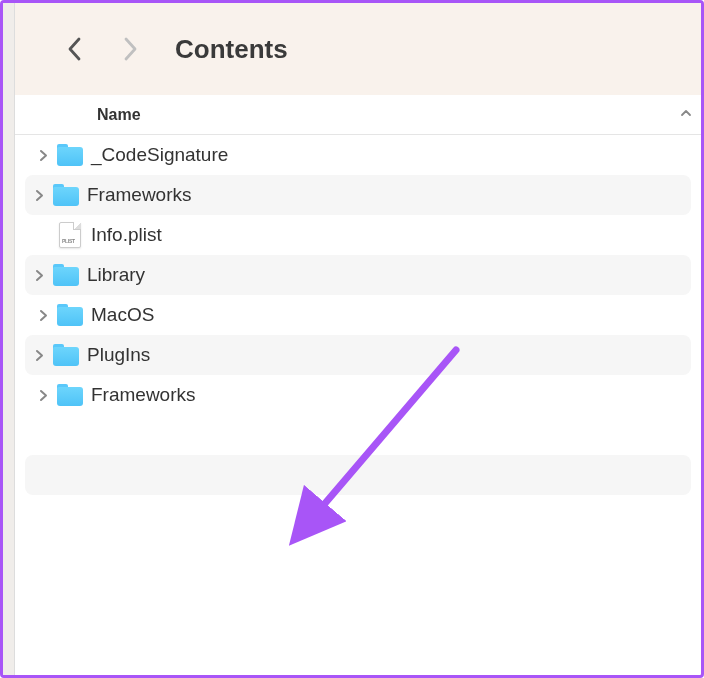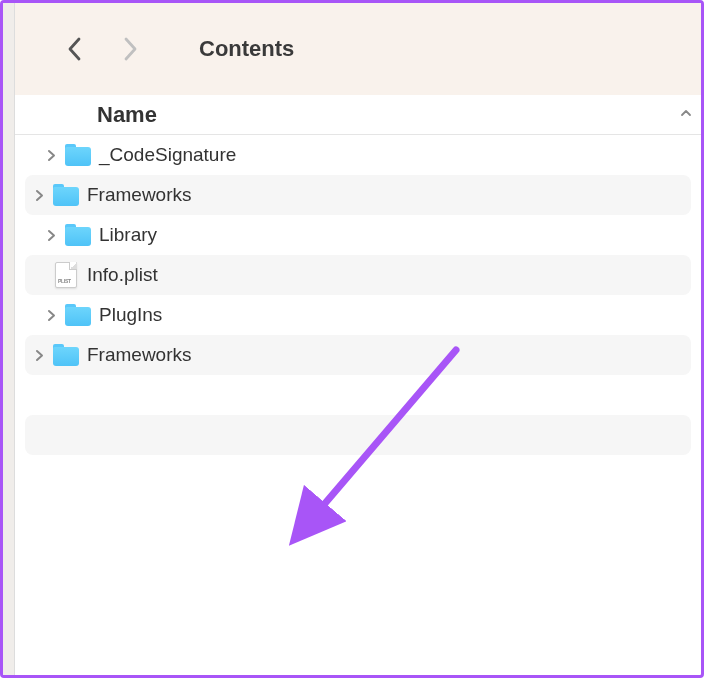--- a/index.html
+++ b/index.html
@@ -50,52 +50,52 @@
     .nav-button.back svg {
       stroke: #555;
     }
     .nav-button.forward svg {
       stroke: #c0c0c0;
     }
     .nav-button.forward {
       margin-left: 14px;
     }
     .title {
-      font-size: 22px;
+      font-size: 26px;
       font-weight: 700;
       color: #3a3a3a;
-      margin-left: 48px;
+      margin-left: 24px;
     }
     .column-header {
       height: 40px;
       display: flex;
       align-items: center;
       border-bottom: 1px solid #e5e5e5;
       padding-left: 82px;
       position: relative;
     }
     .column-header-label {
-      font-size: 22px;
+      font-size: 16px;
       font-weight: 600;
       color: #333;
     }
     .sort-indicator {
       position: absolute;
       right: 8px;
       top: 11px;
     }
     .file-list {
       flex: 1;
       overflow-y: auto;
     }
     .row {
       height: 40px;
       display: flex;
       align-items: center;
-      padding-left: 24px;
+      padding-left: 16px;
       font-size: 19px;
       color: #333;
     }
     .row:nth-child(even) {
       background: #f6f6f6;
       border-radius: 8px;
       margin: 0 10px;
       padding-left: 2px;
     }
     .row:nth-child(even) .disclosure-wrap {
@@ -245,38 +245,51 @@
                 <path d="M3 2 L8 6.5 L3 11" stroke="#888" stroke-width="2" stroke-linecap="round" stroke-linejoin="round"></path>
               </svg>
             </div>
           </div>
           <div class="icon-wrap">
             <div class="folder-icon"></div>
           </div>
           <span class="item-name">Frameworks</span>
         </div>
         <div class="row">
+          <div class="disclosure-wrap"></div>
+          <div class="icon-wrap">
+            <div class="file-icon plist"></div>
+          </div>
+          <span class="item-name">Info.plist</span>
+        </div>
+        <div class="row">
           <div class="disclosure-wrap">
             <div class="disclosure">
               <svg width="11" height="13" viewBox="0 0 11 13" fill="none">
                 <path d="M3 2 L8 6.5 L3 11" stroke="#888" stroke-width="2" stroke-linecap="round" stroke-linejoin="round"></path>
               </svg>
             </div>
           </div>
           <div class="icon-wrap">
             <div class="folder-icon"></div>
           </div>
           <span class="item-name">Library</span>
         </div>
         <div class="row">
-          <div class="disclosure-wrap"></div>
-          <div class="icon-wrap">
-            <div class="file-icon plist"></div>
-          </div>
-          <span class="item-name">Info.plist</span>
+          <div class="disclosure-wrap">
+            <div class="disclosure">
+              <svg width="11" height="13" viewBox="0 0 11 13" fill="none">
+                <path d="M3 2 L8 6.5 L3 11" stroke="#888" stroke-width="2" stroke-linecap="round" stroke-linejoin="round"></path>
+              </svg>
+            </div>
+          </div>
+          <div class="icon-wrap">
+            <div class="folder-icon"></div>
+          </div>
+          <span class="item-name">MacOS</span>
         </div>
         <div class="row">
           <div class="disclosure-wrap">
             <div class="disclosure">
               <svg width="11" height="13" viewBox="0 0 11 13" fill="none">
                 <path d="M3 2 L8 6.5 L3 11" stroke="#888" stroke-width="2" stroke-linecap="round" stroke-linejoin="round"></path>
               </svg>
             </div>
           </div>
           <div class="icon-wrap">

